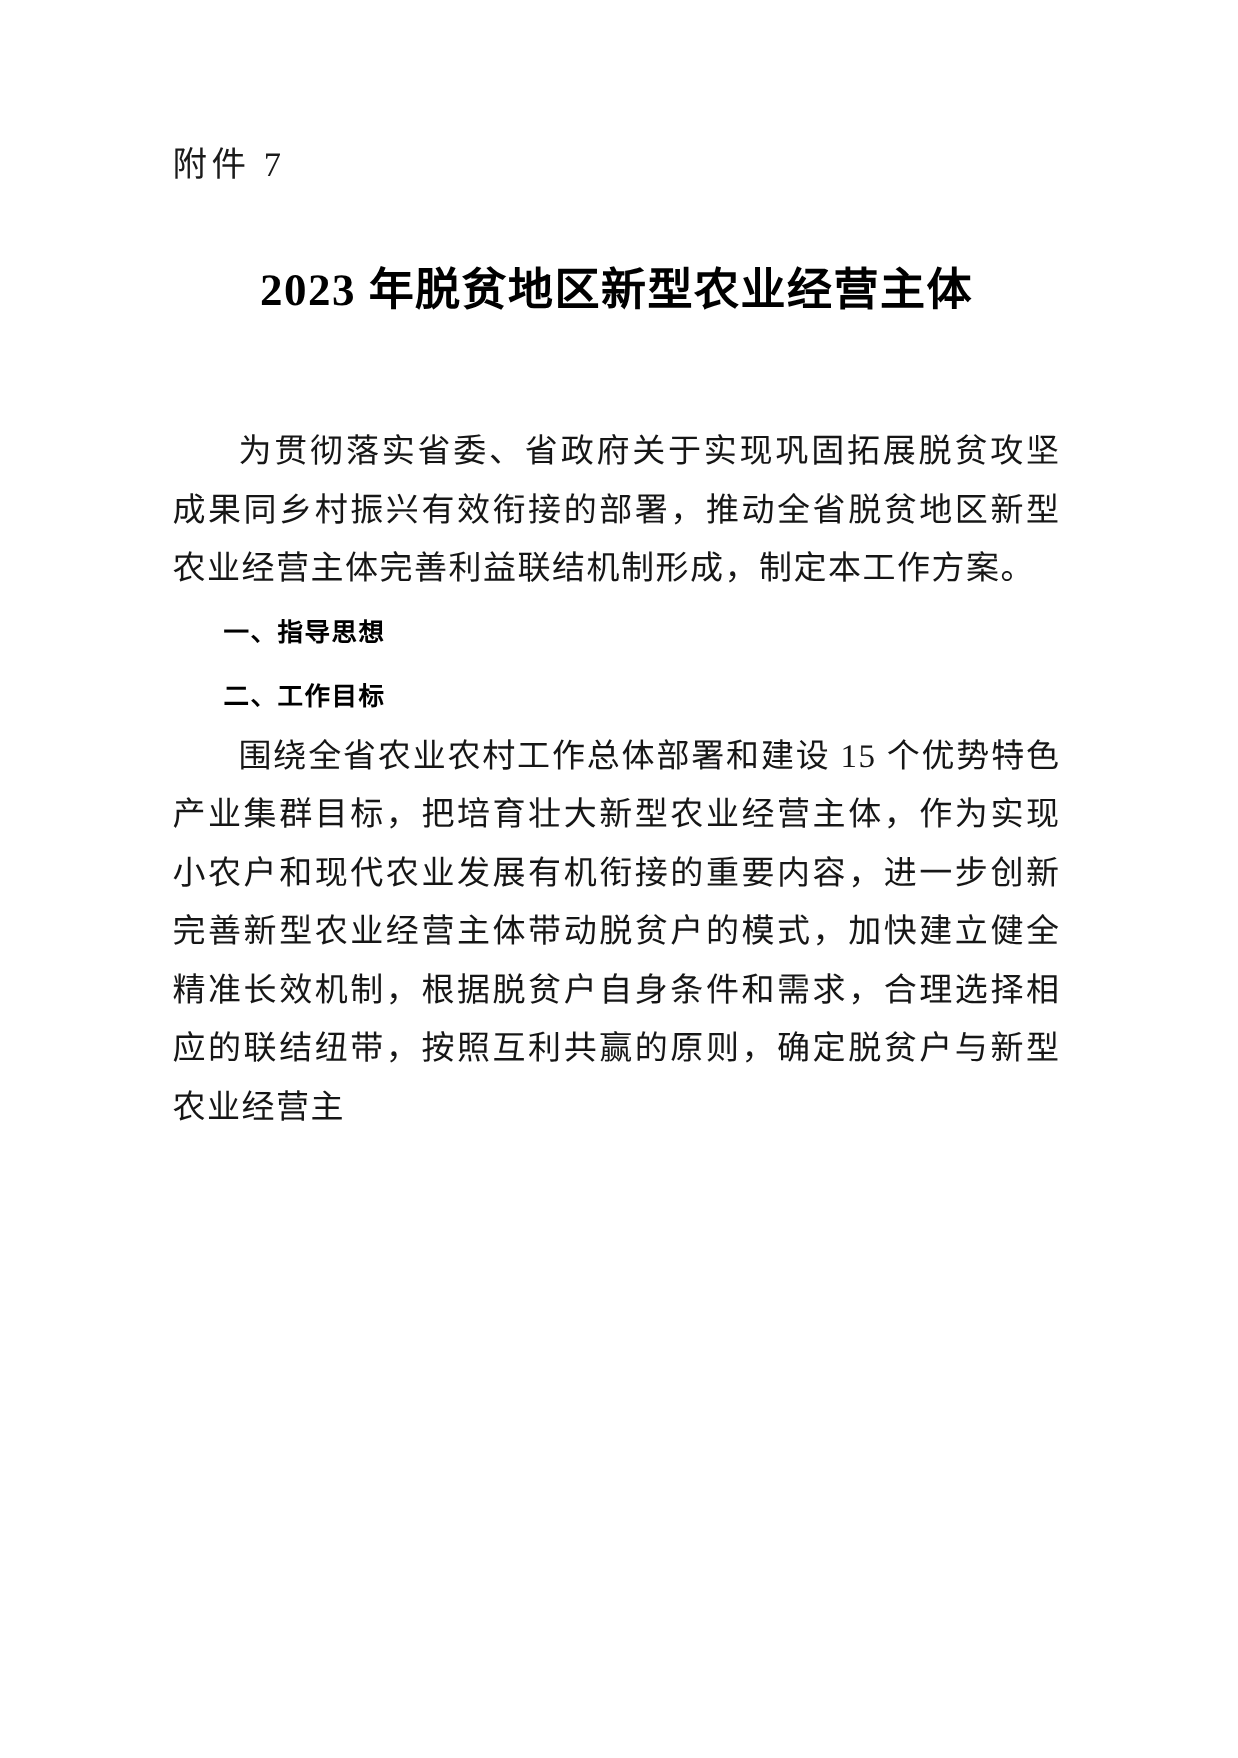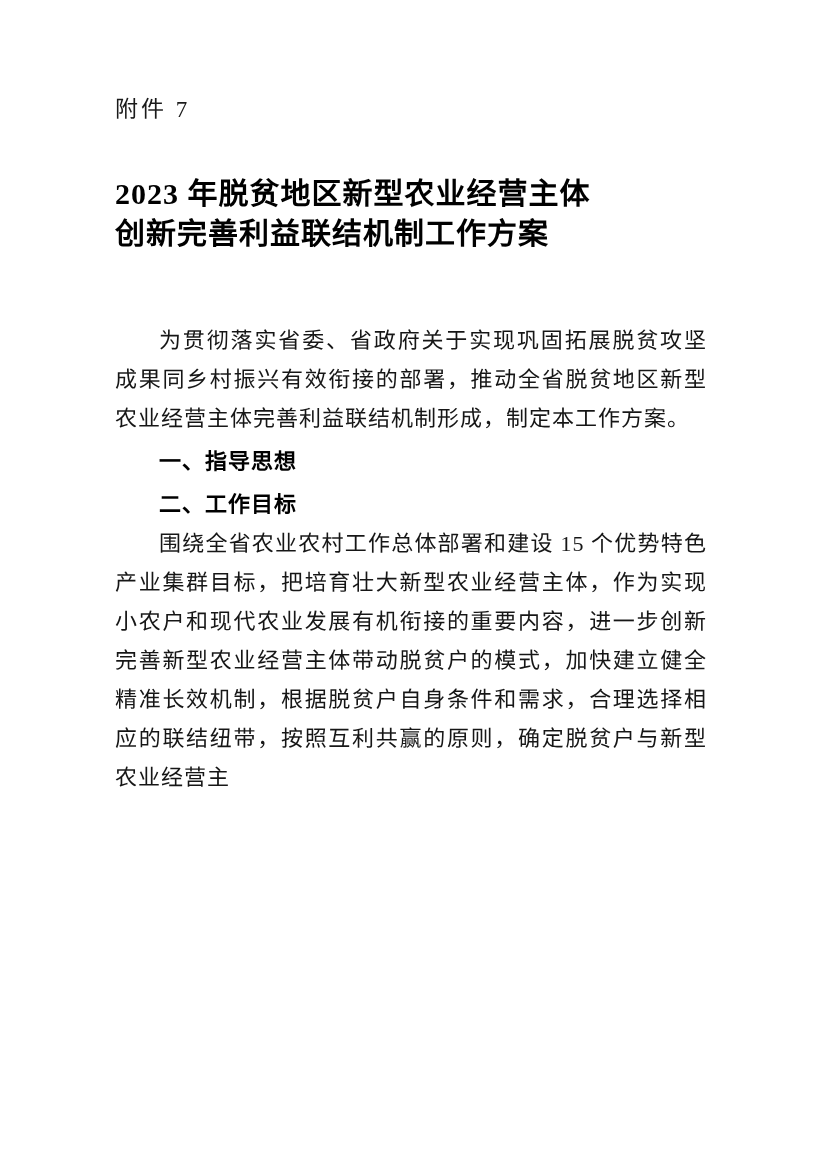--- a/index.html
+++ b/index.html
@@ -22,21 +22,21 @@
     font-family: "Liberation Serif", "DejaVu Serif", serif;
   }
   .attachment-label {
     font-size: 23px;
     line-height: 28px;
     letter-spacing: 3px;
     color: #1a1a1a;
   }
   .doc-title {
     margin-top: 50px;
-    text-align: left;
+    text-align: center;
     font-weight: bold;
     color: #000000;
     font-size: 30px;
     line-height: 40px;
     letter-spacing: 1px;
     font-family: "Liberation Serif", "DejaVu Serif", serif;
   }
   .doc-body {
     margin-top: 67px;
     font-size: 22px;
@@ -45,38 +45,37 @@
     text-align: justify;
     color: #161616;
   }
   .para {
     margin: 0;
     text-indent: 2em;
   }
   .section-heading {
     margin: 4px 0 0 0;
     text-indent: 2em;
-    font-size: 22px;
+    font-size: 17px;
     line-height: 39px;
     font-weight: bold;
     color: #000000;
     letter-spacing: 1px;
     font-family: "Liberation Sans", "DejaVu Sans", sans-serif;
   }
 </style>
 </head>
 <body>
 
 <div class="page">
 
   <div class="attachment-label">附件 7</div>
 
   <div class="doc-title">
     <div>2023 年脱贫地区新型农业经营主体</div>
-    <div>创新完善利益联结机制工作方案</div>
   </div>
 
   <div class="doc-body">
 
     <p class="para">为贯彻落实省委、省政府关于实现巩固拓展脱贫攻坚成果同乡村振兴有效衔接的部署，推动全省脱贫地区新型农业经营主体完善利益联结机制形成，制定本工作方案。</p>
 
     <h2 class="section-heading">一、指导思想</h2>
 
 
     <h2 class="section-heading">二、工作目标</h2>

